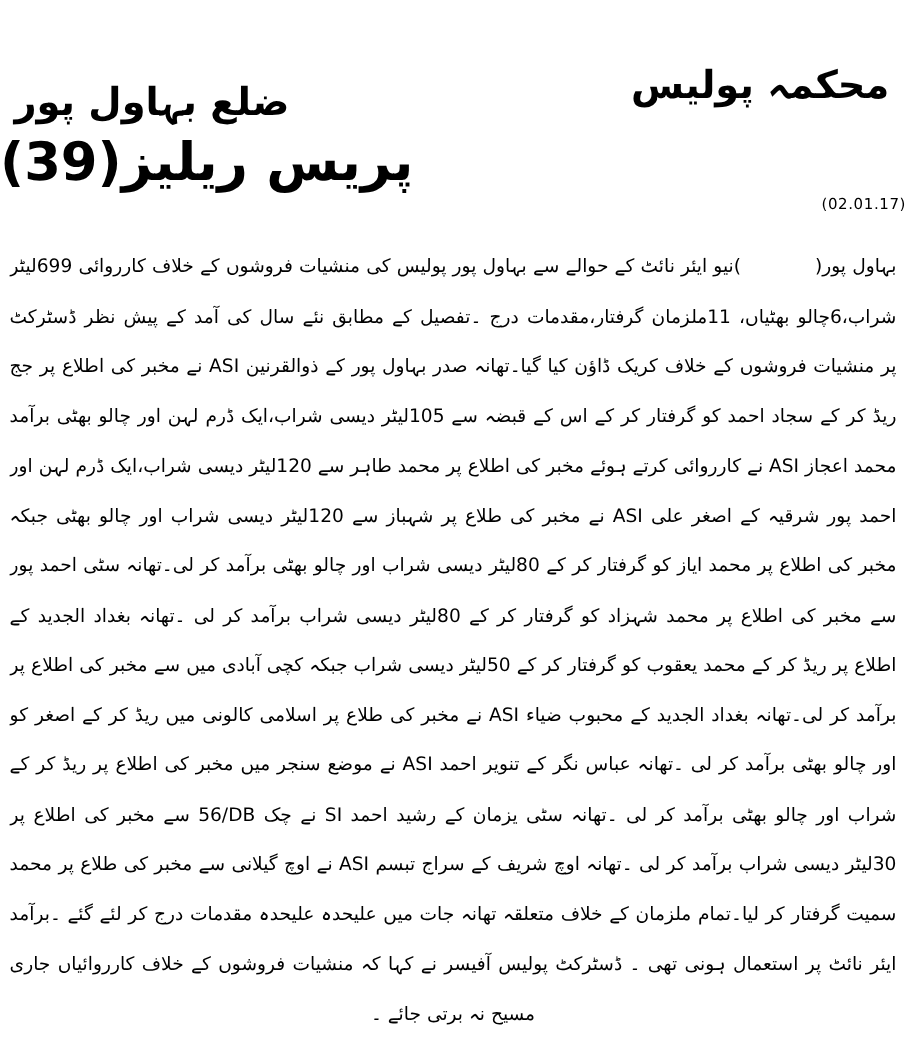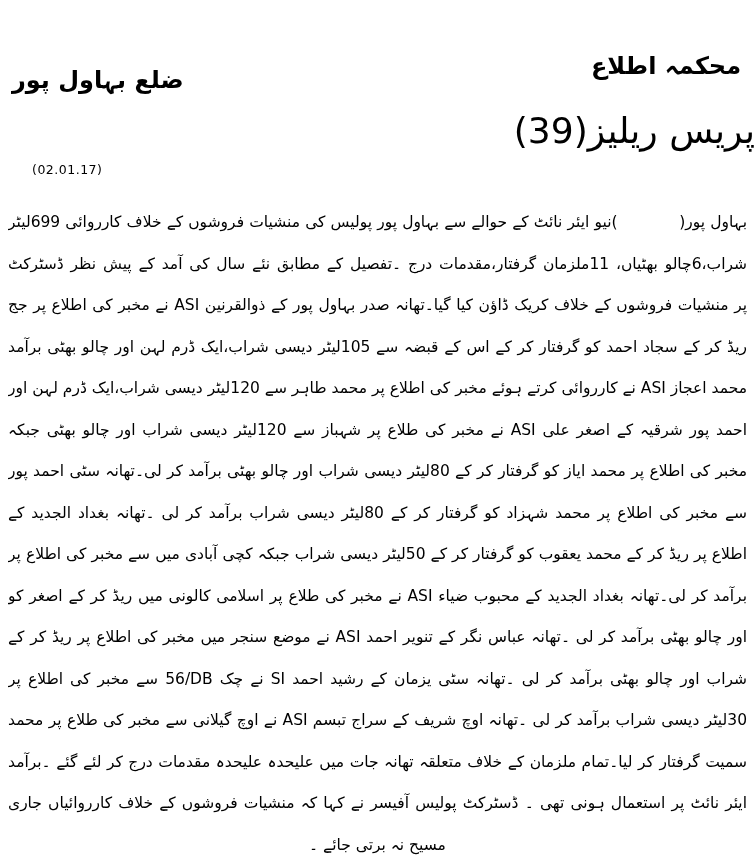--- a/index.html
+++ b/index.html
@@ -7,39 +7,39 @@
     position: relative;
     width: 755px;
     height: 868px;
     background: #ffffff;
     color: #000000;
     font-family: "DejaVu Sans", sans-serif;
     overflow: hidden;
   }
   .hdr {
     position: absolute;
-    font-size: 24px;
+    font-size: 32px;
     font-weight: bold;
     direction: rtl;
     white-space: nowrap;
   }
   .hdr-dept { top: 52px; right: 14px; }
   .hdr-dist { top: 66px; left: 12px; }
   .title {
     position: absolute;
     top: 110px; left: 0; right: 0;
-    text-align: right;
-    font-size: 36px;
-    font-weight: normal;
+    text-align: left;
+    font-size: 44px;
+    font-weight: bold;
     direction: rtl;
   }
   .date {
     position: absolute;
     top: 162px; left: 0; right: 0;
-    text-align: left;
+    text-align: right;
     font-size: 12.5px;
     direction: ltr;
     letter-spacing: 0.5px;
     padding-left: 32px;
   }
   .body-text {
     position: absolute;
     top: 202px; left: 8px; right: 8px;
     direction: rtl;
     font-size: 15.5px;
@@ -55,21 +55,21 @@
   .line.last {
     text-align: center;
     text-align-last: center;
   }
 </style>
 </head>
 <body>
 
 <div class="page">
 
-  <div class="hdr hdr-dept">محکمہ اطلاع</div>
+  <div class="hdr hdr-dept">محکمہ پولیس</div>
 
   <div class="hdr hdr-dist">ضلع بہاول پور</div>
 
   <div class="title">پریس ریلیز(39)</div>
 
   <div class="date">(02.01.17)</div>
 
   <div class="body-text">
     <div class="line">بہاول پور(&nbsp;&nbsp;&nbsp;&nbsp;&nbsp;&nbsp;&nbsp;&nbsp;&nbsp;&nbsp;&nbsp;&nbsp;)نیو ایئر نائٹ کے حوالے سے بہاول پور پولیس کی منشیات فروشوں کے خلاف کارروائی 699لیٹر دیسی</div>
     <div class="line">شراب،6چالو بھٹیاں، 11ملزمان گرفتار،مقدمات درج ۔تفصیل کے مطابق نئے سال کی آمد کے پیش نظر ڈسٹرکٹ پولیس آفیسر کی ہدایت</div>

